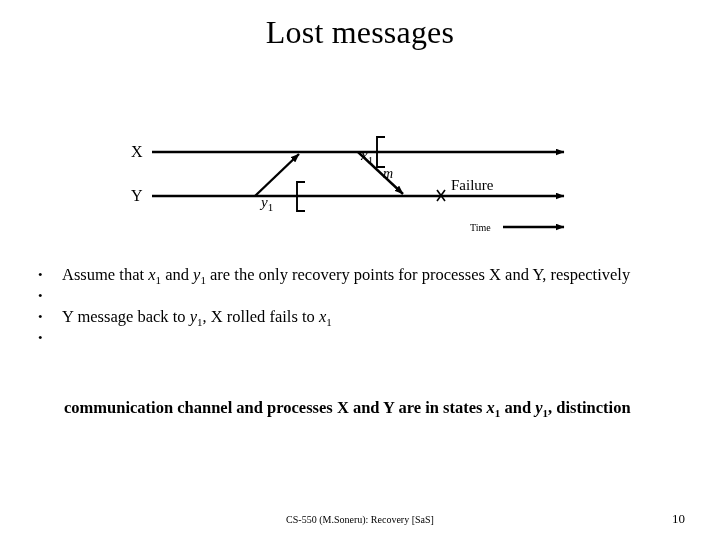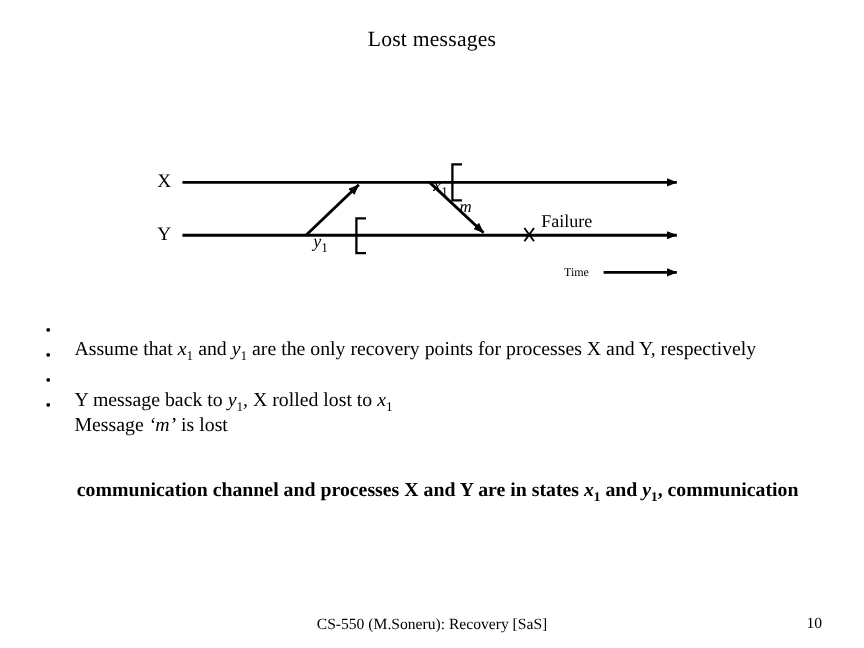--- a/index.html
+++ b/index.html
@@ -16,21 +16,21 @@
     color: #000000;
   }
 
   
   #slide-title {
     position: absolute;
     left: 0;
     top: 16px;
     width: 720px;
     text-align: center;
-    font-size: 18px;
+    font-size: 32px;
     line-height: 32px;
     letter-spacing: 0.2px;
     white-space: nowrap;
   }
 
   
   #diagram {
     position: absolute;
     left: 0;
     top: 0;
@@ -79,21 +79,21 @@
   .bullet-mark {
     position: absolute;
     left: 8px;
     top: 0;
     font-size: 13px;
     line-height: 21px;
   }
   .bullet-text {
     position: absolute;
     left: 32px;
-    top: 16px;
+    top: 0;
   }
   .sub { font-size: 11px; vertical-align: sub; }
   .it  { font-style: italic; }
 
   
   #note {
     position: absolute;
     left: 30px;
     top: 396px;
     width: 660px;
@@ -107,21 +107,21 @@
     padding-left: 34px;
   }
 
   
   #footer-text {
     position: absolute;
     left: 0;
     top: 514px;
     width: 720px;
     text-align: center;
-    font-size: 13px;
+    font-size: 10px;
     line-height: 12px;
     white-space: nowrap;
   }
   #page-number {
     position: absolute;
     left: 672px;
     top: 511px;
     font-size: 13px;
     line-height: 16px;
     text-align: right;
@@ -179,27 +179,26 @@
 <div id="bullets">
     <div class="bullet-row">
       <span class="bullet-mark">•</span>
       <span class="bullet-text"><span>Assume that </span><span class="it">x</span><span class="sub">1</span><span> and </span><span class="it">y</span><span class="sub">1</span><span> are the only recovery points for processes X and Y, respectively</span></span>
     </div>
     <div class="bullet-row">
       <span class="bullet-mark">•</span>
     </div>
     <div class="bullet-row">
       <span class="bullet-mark">•</span>
-      <span class="bullet-text"><span>Y message back to </span><span class="it">y</span><span class="sub">1</span><span>, X rolled lost to </span><span class="it">x</span><span class="sub">1</span></span>
-    </div>
-    <div class="bullet-row">
-      <span class="bullet-mark">•</span>
-      <span class="bullet-text"><span>Message  </span><span class="it">‘m’</span><span> is lost</span></span>
+      <span class="bullet-text"><span>Y message back to </span><span class="it">y</span><span class="sub">1</span><span>, X rolled fails to </span><span class="it">x</span><span class="sub">1</span></span>
+    </div>
+    <div class="bullet-row">
+      <span class="bullet-mark">•</span>
     </div>
   </div>
 
 <div id="note">
-  <span class="note-line2"><span>communication channel and processes X and Y are in states </span><span class="it">x</span><span class="sub">1</span><span> and </span><span class="it">y</span><span class="sub">1</span><span>, communication</span></span>
+  <span class="note-line2"><span>communication channel and processes X and Y are in states </span><span class="it">x</span><span class="sub">1</span><span> and </span><span class="it">y</span><span class="sub">1</span><span>, distinction</span></span>
 </div>
 
 <div id="footer-text">CS-550 (M.Soneru): Recovery [SaS]</div>
 
 <div id="page-number">10</div>
 
 </body></html>

